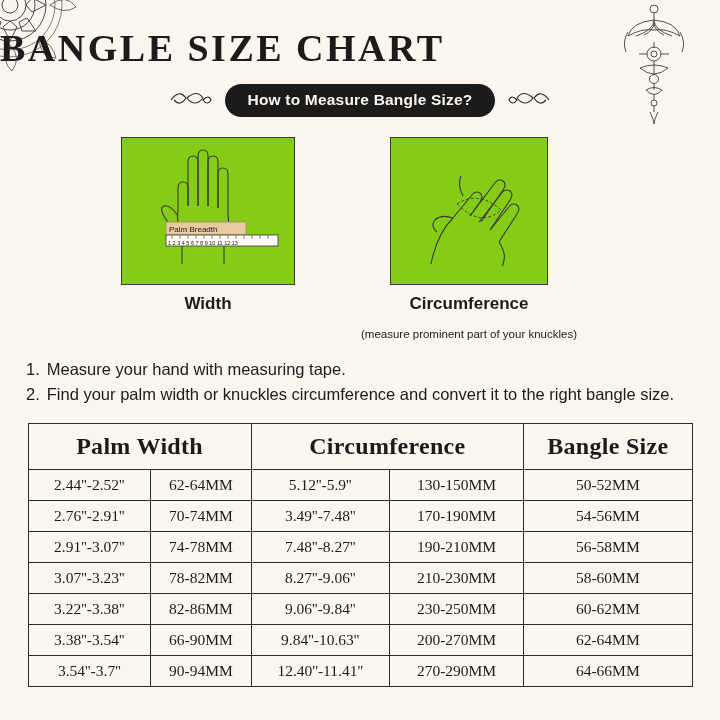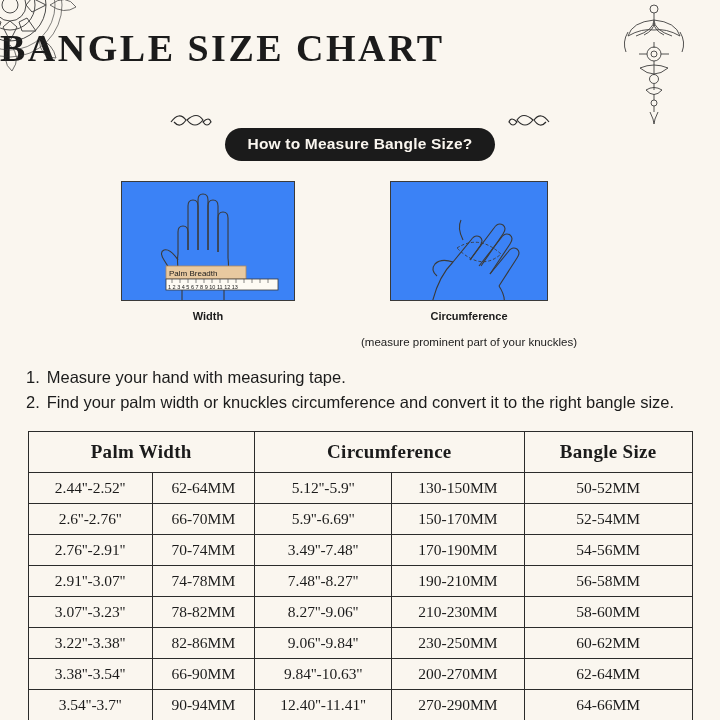--- a/index.html
+++ b/index.html
@@ -63,49 +63,48 @@
   }
   .pill {
     background: #1b1b1b;
     color: #faf6ef;
     border-radius: 18px;
     padding: 7px 22px 8px 22px;
     font-size: 15.5px;
     font-weight: bold;
     letter-spacing: .2px;
     font-family: "Liberation Sans", sans-serif;
-    margin-top: 44px;
   }
   .flourish {
     width: 44px;
     height: 26px;
   }
 
   
   .figs {
     display: flex;
     justify-content: center;
     gap: 44px;
     margin-top: 20px;
   }
   .fig {
     width: 174px;
   }
   .fig .frame {
     width: 174px;
-    height: 120px;
+    height: 148px;
     border: 1px solid #3a3a3a;
-    background: #3b82f6;
+    background: #84cc16;
     box-sizing: border-box;
     overflow: hidden;
     position: relative;
   }
   .fig .cap {
     text-align: center;
-    font-size: 11px;
+    font-size: 17px;
     font-weight: bold;
     margin-top: 9px;
     font-family: "Liberation Sans", sans-serif;
   }
   .fig .sub {
     text-align: center;
     font-size: 11.5px;
     margin-top: 14px;
     font-family: "Liberation Sans", sans-serif;
   }
@@ -132,21 +131,21 @@
     width: 665px;
     background: transparent;
   }
   table.sizechart th,
   table.sizechart td {
     border: 1px solid #2b2b2b;
     text-align: center;
     font-family: "Liberation Serif", serif;
   }
   table.sizechart th {
-    font-size: 19px;
+    font-size: 24px;
     font-weight: bold;
     padding: 9px 20px;
     letter-spacing: .3px;
   }
   table.sizechart td {
     font-size: 15.5px;
     padding: 6px 1px;
   }
   .col-a { width: 131px; }
   .col-b { width: 110px; }
@@ -304,27 +303,20 @@
     </thead>
     <tbody>
       <tr>
         <td class="col-a">2.44''-2.52''</td>
         <td class="col-b">62-64MM</td>
         <td class="col-c">5.12''-5.9''</td>
         <td class="col-d">130-150MM</td>
         <td class="col-e">50-52MM</td>
       </tr>
       <tr>
-        <td class="col-a">2.6''-2.76''</td>
-        <td class="col-b">66-70MM</td>
-        <td class="col-c">5.9''-6.69''</td>
-        <td class="col-d">150-170MM</td>
-        <td class="col-e">52-54MM</td>
-      </tr>
-      <tr>
         <td class="col-a">2.76''-2.91''</td>
         <td class="col-b">70-74MM</td>
         <td class="col-c">3.49''-7.48''</td>
         <td class="col-d">170-190MM</td>
         <td class="col-e">54-56MM</td>
       </tr>
       <tr>
         <td class="col-a">2.91''-3.07''</td>
         <td class="col-b">74-78MM</td>
         <td class="col-c">7.48''-8.27''</td>

